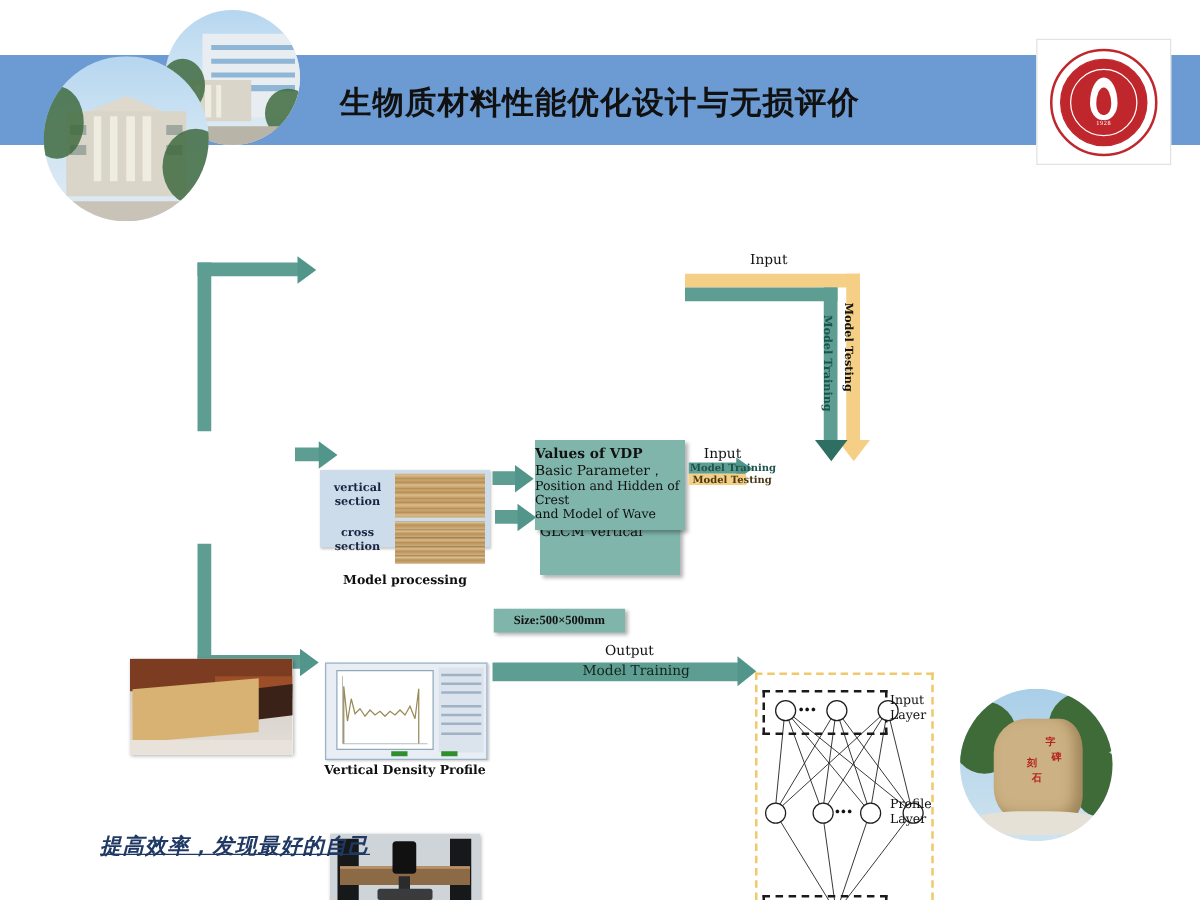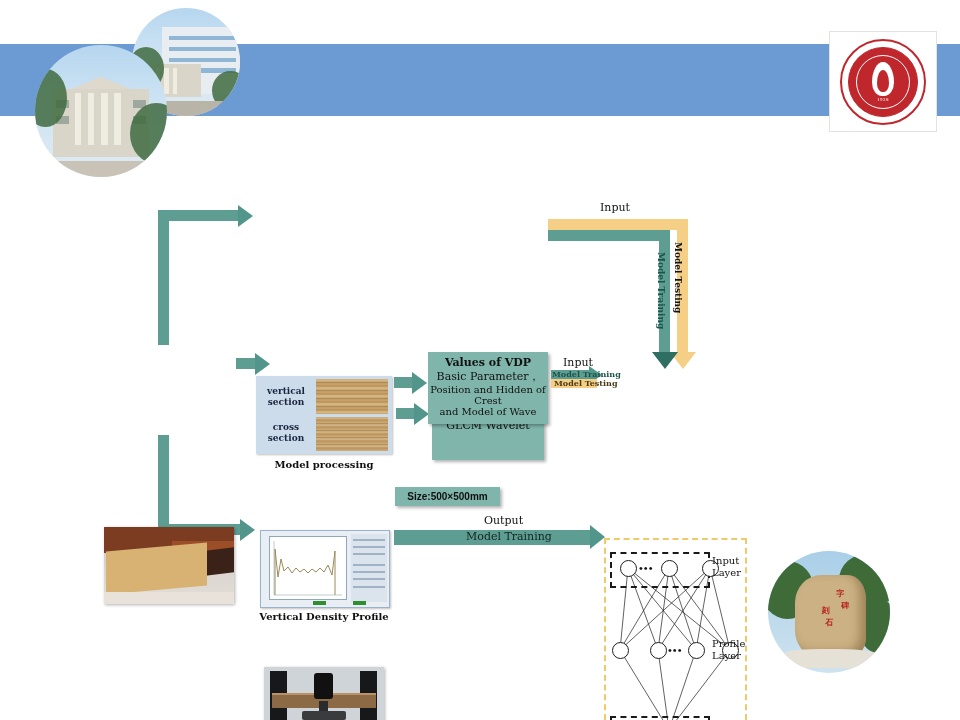--- a/index.html
+++ b/index.html
@@ -61,35 +61,35 @@
   .tl-bar{position:absolute;background:#5e9e92;}
   .tl-arrow-r{position:absolute;width:0;height:0;
     border-top:11px solid transparent;border-bottom:11px solid transparent;border-left:15px solid #52958a;}
   .tl-arrow-d{position:absolute;width:0;height:0;
     border-left:13px solid transparent;border-right:13px solid transparent;border-top:17px solid #2f6f63;}
   .yl-bar{position:absolute;background:#f5cf86;}
   .yl-arrow-d{position:absolute;width:0;height:0;
     border-left:13px solid transparent;border-right:13px solid transparent;border-top:17px solid #f5cf86;}
 
   
-  .ipbox{position:absolute;left:256px;top:196px;width:136px;height:78px;background:#ccdceb;
+  .ipbox{position:absolute;left:256px;top:196px;width:136px;height:62px;background:#ccdceb;
      box-shadow:1px 1px 2px rgba(0,0,0,.25);}
   .ip-lbl{position:absolute;left:4px;width:52px;text-align:center;font-size:9px;font-weight:bold;
      color:#1a2440;line-height:11px;font-family:"DejaVu Serif","Liberation Serif",serif;}
   .ip-tex{position:absolute;left:60px;width:72px;}
   .tex-v{background:
      repeating-linear-gradient(0deg,#c8a26a 0px,#d9bd8c 2px,#b98f55 4px,#caa872 6px,#a97f49 8px);}
   .tex-c{background:
      repeating-linear-gradient(0deg,#cdae7e 0px,#bb9157 3px,#d6bd92 5px,#a88048 7px);}
   .cap{position:absolute;text-align:center;font-weight:bold;font-size:10px;color:#101010;
      font-family:"DejaVu Serif","Liberation Serif",serif;line-height:13px;}
 
   
   .tbox{position:absolute;background:#7fb5ab;box-shadow:2px 2px 3px rgba(0,0,0,.3);
-     text-align:center;color:#111;font-family:"DejaVu Serif","Liberation Serif",serif;}
+     color:#111;font-family:"DejaVu Serif","Liberation Serif",serif;}
   .tbox .t1{font-weight:bold;font-size:11px;}
   .tbox .t2{font-size:11px;}
 
   
   .photo-bamboo{position:absolute;left:104px;top:347px;width:130px;height:77px;
      background:linear-gradient(#cfc9c2,#e3ded7);box-shadow:1px 1px 3px rgba(0,0,0,.3);overflow:hidden;}
   .bm-a{position:absolute;left:0;top:0;width:100%;height:34%;background:#7b3c22;}
   .bm-b{position:absolute;left:2px;top:26%;width:78%;height:56%;background:#d8b273;
      transform:skewY(-5deg);}
   .bm-c{position:absolute;left:62%;top:30%;width:40%;height:32%;background:#3a2218;transform:skewY(-7deg);}
@@ -110,21 +110,21 @@
   .ld-bg{position:absolute;inset:0;background:#cfd4d9;}
   .ld-col{position:absolute;top:4px;width:17px;height:88px;background:#17181a;}
   .ld-beam{position:absolute;left:8px;width:104px;height:13px;background:#8c6a45;border-top:2px solid #b9926a;}
   .ld-head{position:absolute;left:50px;top:6px;width:19px;height:26px;background:#111;border-radius:3px;}
   .ld-ram{position:absolute;left:55px;top:34px;width:9px;height:22px;background:#2a2b2d;}
   .ld-plate{position:absolute;left:38px;top:44px;width:44px;height:9px;background:#3a3b3d;border-radius:2px;}
 
   
   .sizebox{position:absolute;left:395px;top:487px;width:105px;height:19px;background:#7fb5ab;
      box-shadow:2px 2px 3px rgba(0,0,0,.3);text-align:center;line-height:19px;
-     font-weight:bold;font-size:10px;color:#101010;font-family:Liberation Sans, sans-serif;}
+     font-weight:bold;font-size:10px;color:#101010;font-family:Liberation Serif, serif;}
 
   
   .lbl{position:absolute;font-family:"DejaVu Serif","Liberation Serif",serif;color:#111;}
 
   
   .nn-wrap{position:absolute;left:604px;top:358px;width:139px;height:217px;
      border:2px dashed #f0c96a;}
   .nn-layerbox{position:absolute;border:2px dashed #1a1a1a;}
   .node{position:absolute;width:15px;height:15px;border:1.3px solid #1d1d1d;border-radius:50%;background:#fff;}
   .nn-dots{position:absolute;font-size:11px;letter-spacing:1px;color:#111;font-weight:bold;}
@@ -180,20 +180,21 @@
     <div class="bldg-col" style="left:60%;top:36%;width:5%;height:40%;"></div>
     <div class="bldg-win" style="left:16%;top:42%;width:10%;height:6%;background:#9fa89f;"></div>
     <div class="bldg-win" style="left:16%;top:54%;width:10%;height:6%;background:#9fa89f;"></div>
     <div class="bldg-win" style="left:74%;top:42%;width:10%;height:6%;background:#9fa89f;"></div>
     <div class="bldg-win" style="left:74%;top:54%;width:10%;height:6%;background:#9fa89f;"></div>
     <div class="bldg-tree" style="left:-8%;top:18%;width:32%;height:44%;"></div>
     <div class="bldg-tree" style="left:72%;top:44%;width:40%;height:46%;"></div>
     <div class="bldg-body" style="left:0;bottom:0;width:100%;height:12%;background:#c8c3b6;"></div>
   </div>
 
+  <div class="header-title">生物质材料性能优化设计与无损评价</div>
 
   <div class="logo-box">
     <div class="logo-seal">
       <div class="logo-inner">
         <div class="logo-inner2"></div>
         <div class="logo-flame"></div>
         <div class="logo-year">1928</div>
       </div>
     </div>
   </div>
@@ -226,21 +227,21 @@
     </div>
     <div class="cap" style="left:256px;top:278px;width:136px;">Model processing</div>
 
     <div class="tl-bar" style="left:396px;top:228px;width:20px;height:11px;"></div>
     <div class="tl-arrow-r" style="left:414px;top:222.5px;"></div>
 
     <div class="tbox" style="left:432px;top:194px;width:112px;height:80px;padding-top:6px;">
       <div class="t1">Characteristic</div>
       <div class="t1">Parameters</div>
       <div class="t2">FFT, Gabor,</div>
-      <div class="t2">GLCM  Wavelet</div>
+      <div class="t2">GLCM  Vertical</div>
     </div>
 
     <div class="lbl" style="left:600px;top:21px;font-size:11px;">Input</div>
     <div class="yl-bar" style="left:548px;top:39px;width:140px;height:11px;"></div>
     <div class="yl-bar" style="left:677px;top:39px;width:11px;height:135px;"></div>
     <div class="yl-arrow-d" style="left:669.5px;top:172px;"></div>
     <div class="tl-bar" style="left:548px;top:50px;width:122px;height:11px;"></div>
     <div class="tl-bar" style="left:659px;top:50px;width:11px;height:124px;"></div>
     <div class="tl-arrow-d" style="left:651.5px;top:172px;"></div>
     <div style="position:absolute;left:673px;top:62px;font-size:9px;font-weight:bold;color:#141414;
@@ -374,14 +375,15 @@
     <div class="rk-tree" style="left:58%;top:2%;width:50%;height:44%;"></div>
     <div class="rk-tree" style="left:74%;top:40%;width:34%;height:44%;"></div>
     <div class="rk-stone"></div>
     <div class="rk-char" style="left:56%;top:30%;">字</div>
     <div class="rk-char" style="left:60%;top:40%;">碑</div>
     <div class="rk-char" style="left:44%;top:44%;">刻</div>
     <div class="rk-char" style="left:47%;top:54%;">石</div>
     <div class="rk-base"></div>
   </div>
 
+  <div class="footer">提高效率，发现最好的自己</div>
 
 </div>
 
 </body></html>

